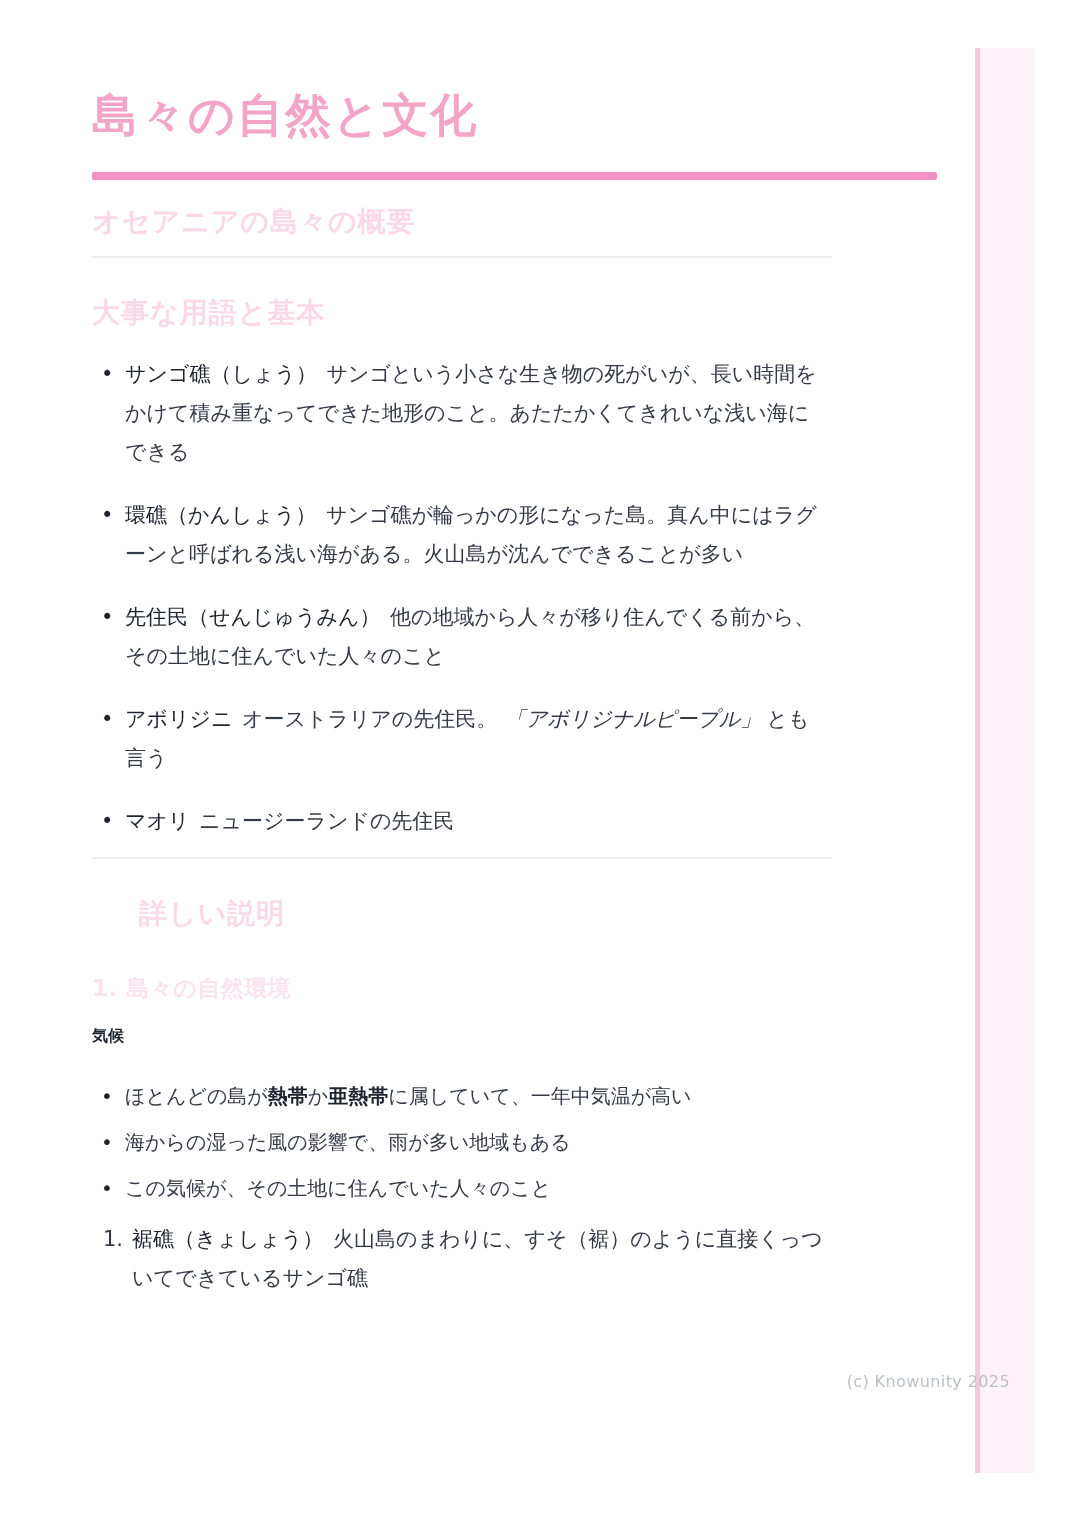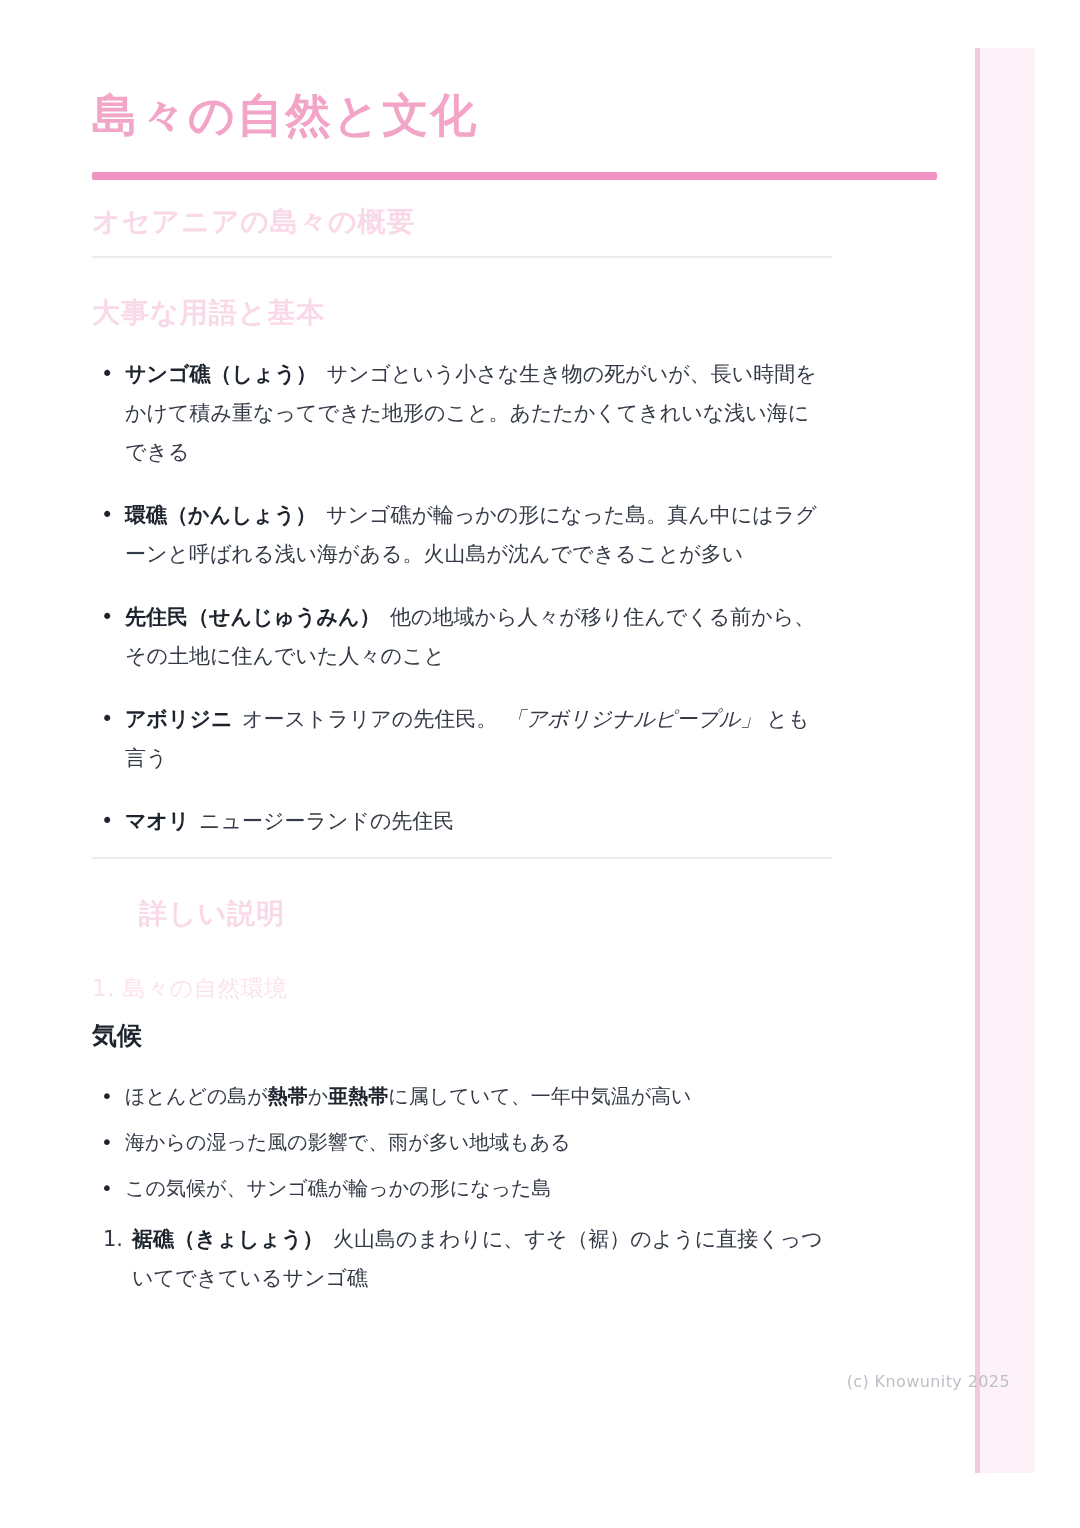--- a/index.html
+++ b/index.html
@@ -60,21 +60,21 @@
     color: var(--headingPink, #f9d9e8);
   }
   .sec-overview h2.sec-heading { margin-top: 24px; }
   .sec-terms h2.sec-heading    { margin-top: 37px; }
   .sec-details h2.sec-heading  { margin-top: 37px; margin-left: 47px; }
 
   h3.sub-heading {
     margin: 41px 0 15px 0;
     font-size: 23px;
     line-height: 30px;
-    font-weight: 400;
+    font-weight: 700;
     letter-spacing: 0.5px;
     color: var(--subheadingPink, #fbe3ee);
   }
 
   p.body-para {
     margin: 26px 0 0 0;
     width: 762px;
     font-size: 21px;
     line-height: 39px;
     color: var(--bodyText, #343a46);
@@ -107,26 +107,26 @@
   }
   ul.term-list > li:last-child { margin-bottom: 16px; }
   ul.term-list > li::before {
     content: "•";
     position: absolute;
     left: 9px;
     top: 0;
     color: var(--boldText, #1e242e);
   }
 
-  .term-name { font-weight: 700; color: var(--boldText, #1e242e); margin-right: 0.45em; }
+  .term-name { font-weight: 400; color: var(--boldText, #1e242e); margin-right: 0.45em; }
   .term-italic { font-style: italic; margin-left: 0.35em; margin-right: 0.25em; }
 
   .climate-label {
     margin: 20px 0 0 0;
-    font-size: 25px;
+    font-size: 16px;
     line-height: 26px;
     font-weight: 700;
     color: var(--boldText, #1e242e);
   }
 
   ul.climate-list {
     list-style: none;
     margin: 28px 0 0 0;
     padding: 0;
     width: 735px;
@@ -209,21 +209,21 @@
 
   <section class="sec-details">
     <h2 class="sec-heading">詳しい説明</h2>
     <h3 class="sub-heading">1. 島々の自然環境</h3>
 
     <p class="climate-label">気候</p>
 
     <ul class="climate-list">
       <li><span>ほとんどの島が</span><b>熱帯</b><span>か</span><b>亜熱帯</b><span>に属していて、一年中気温が高い</span></li>
       <li><span>海からの湿った風の影響で、雨が多い地域もある</span></li>
-      <li><span>この気候が、サンゴ礁が輪っかの形になった島</span></li>
+      <li><span>この気候が、その土地に住んでいた人々のこと</span></li>
     </ul>
 
 
     <ol class="coral-ol">
       <li><span class="ol-num">1.</span><span class="term-name">裾礁（きょしょう）</span><span>火山島のまわりに、すそ（裾）のように直接くっついてできているサンゴ礁</span></li>
     </ol>
   </section>
 
 </div>
 

